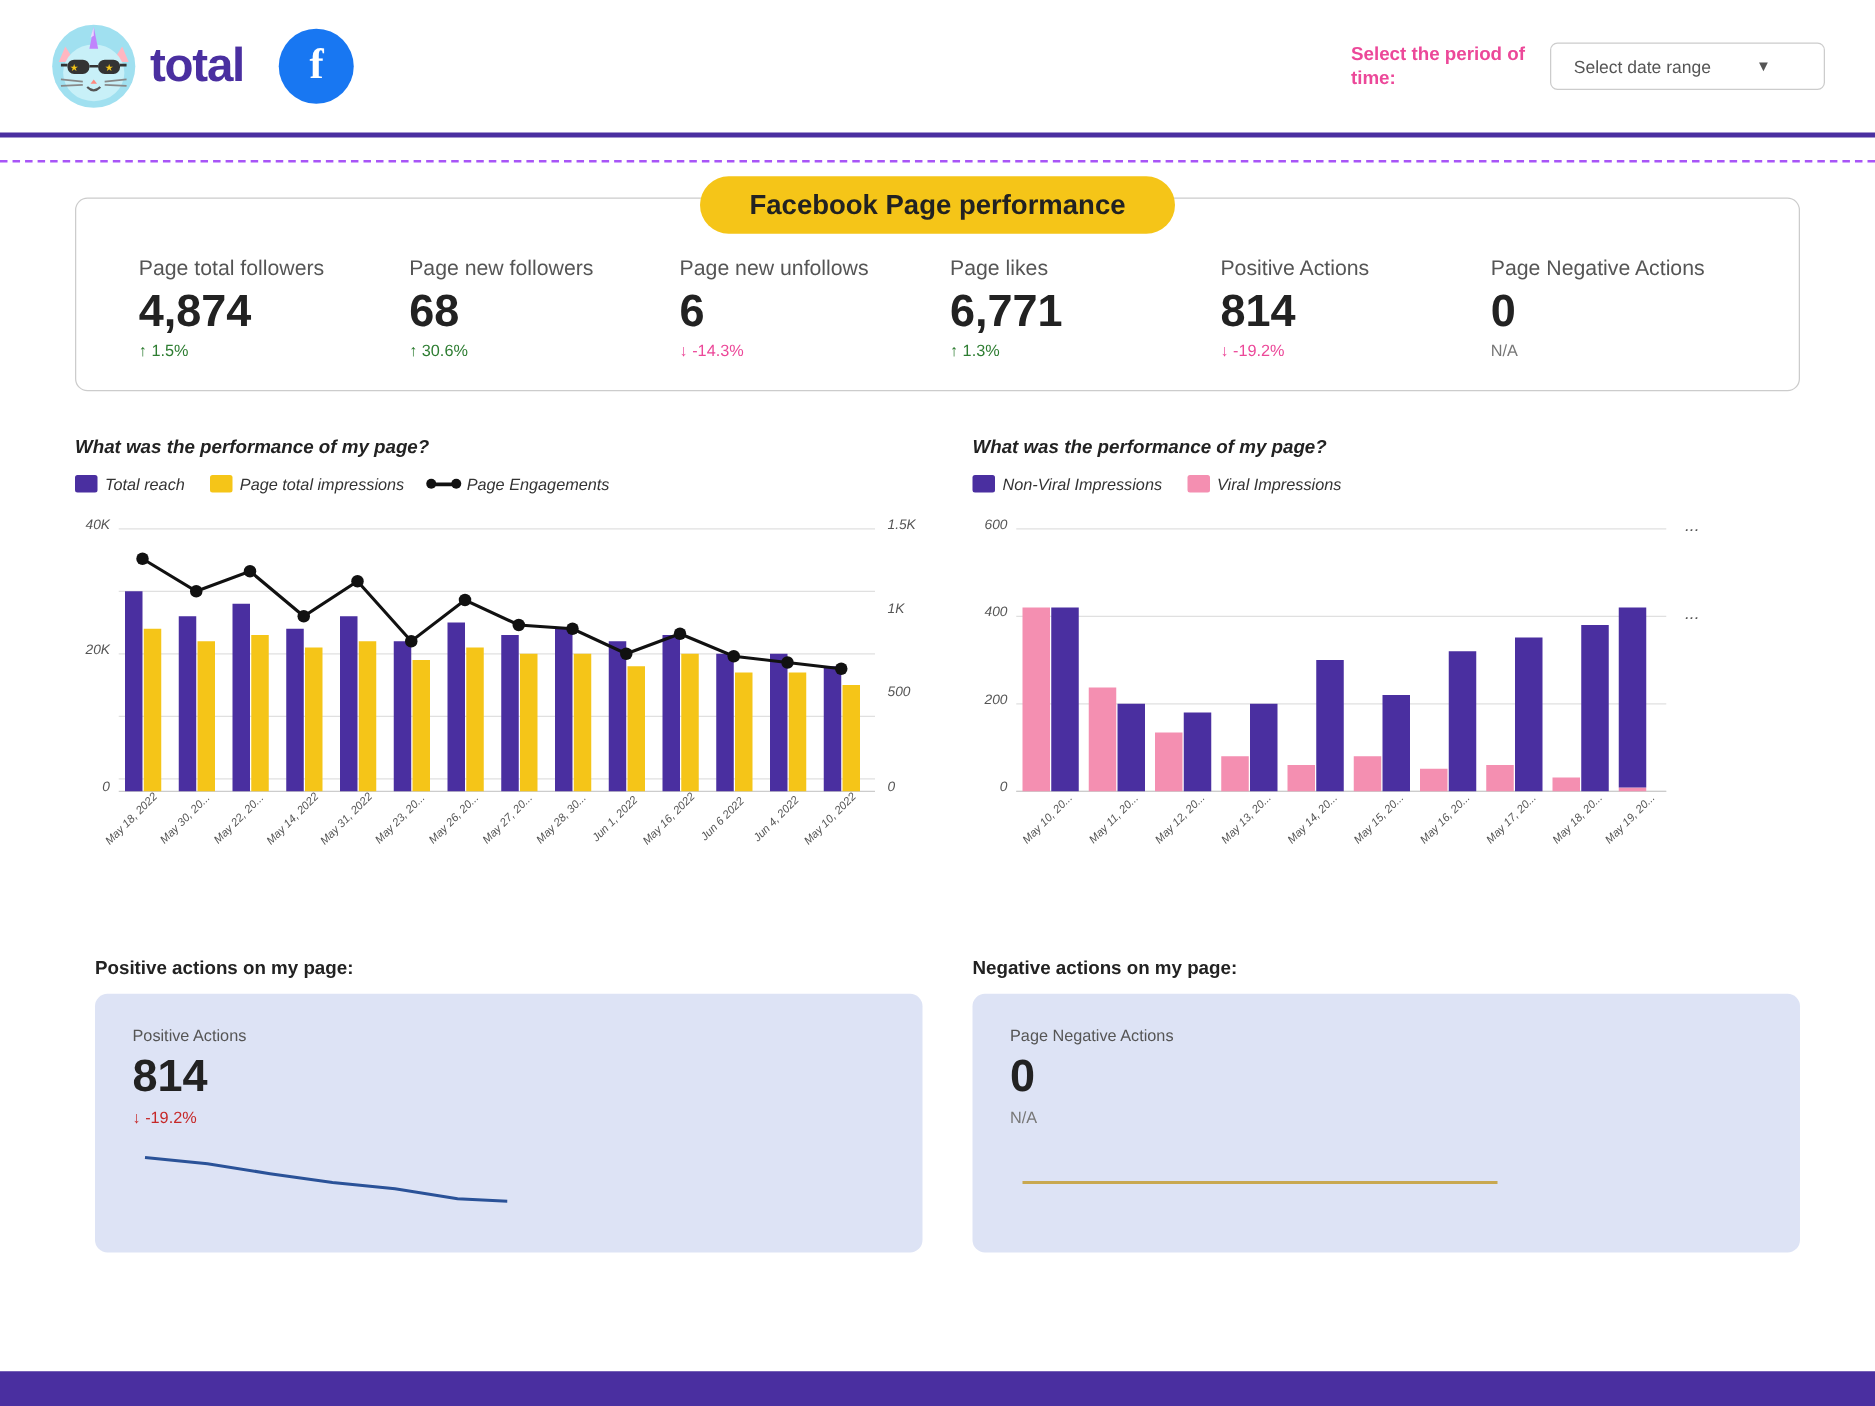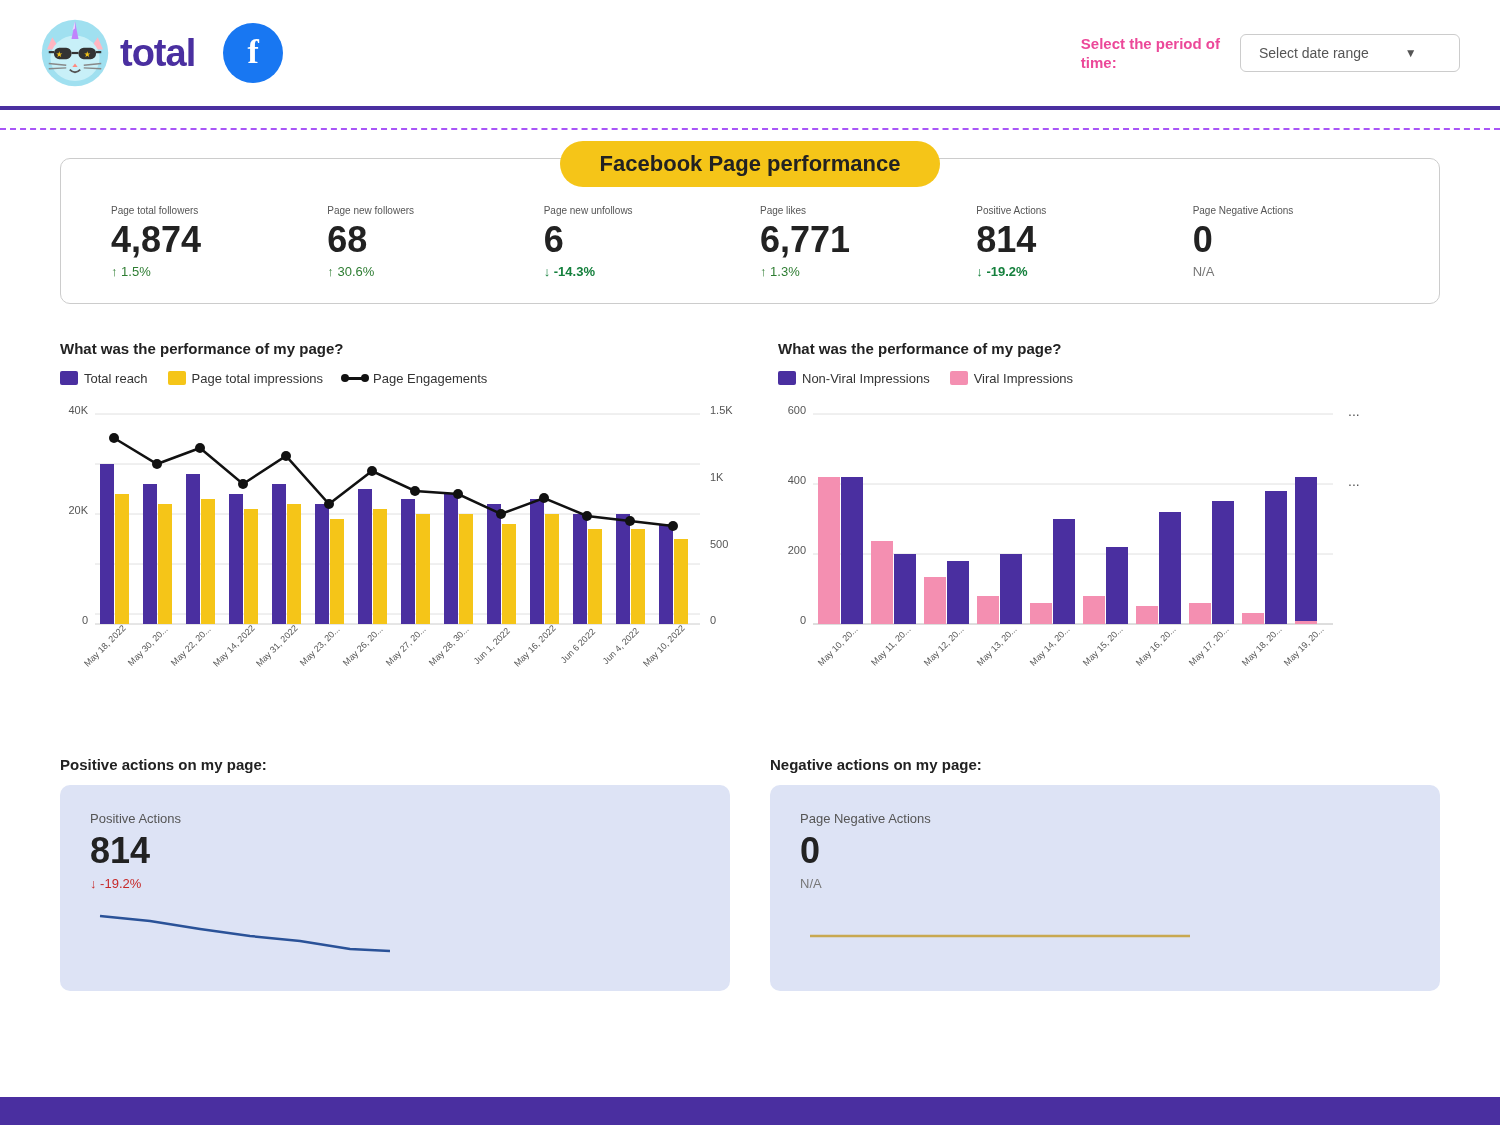--- a/index.html
+++ b/index.html
@@ -113,43 +113,44 @@
     .perf-metrics {
       display: flex;
       padding: 0 40px;
       gap: 0;
     }
     .metric-item {
       flex: 1;
       padding: 0 10px;
     }
     .metric-label {
-      font-size: 10px;
+      font-size: 17px;
       color: #555;
       margin-bottom: 4px;
     }
     .metric-value {
       font-size: 36px;
       font-weight: 700;
       color: #222;
       line-height: 1.1;
     }
     .metric-change {
       font-size: 13px;
       margin-top: 4px;
     }
     .metric-change.up { color: #2e7d32; }
-    .metric-change.down { color: #15803d; font-weight: bold; }
+    .metric-change.down { color: #ec4899; }
     .metric-change.na { color: #777; }
 
     
     .charts-row {
       display: flex;
       gap: 56px;
       margin-bottom: 36px;
+      font-style: italic;
     }
     .chart-container {
       flex: 1;
     }
     .chart-title {
       font-size: 15px;
       font-weight: 700;
       color: #222;
       margin-bottom: 14px;
     }
@@ -186,20 +187,21 @@
       border-radius: 50%;
       top: -2.5px;
     }
     .legend-line::before { left: -2px; }
     .legend-line::after { right: -2px; }
 
     
     .bottom-cards-row {
       display: flex;
       gap: 40px;
+      margin-left: 16px;
     }
     .bottom-card {
       flex: 1;
       background: #dde3f5;
       border-radius: 10px;
       padding: 26px 30px;
     }
     .bottom-card-label {
       font-size: 13px;
       color: #555;

